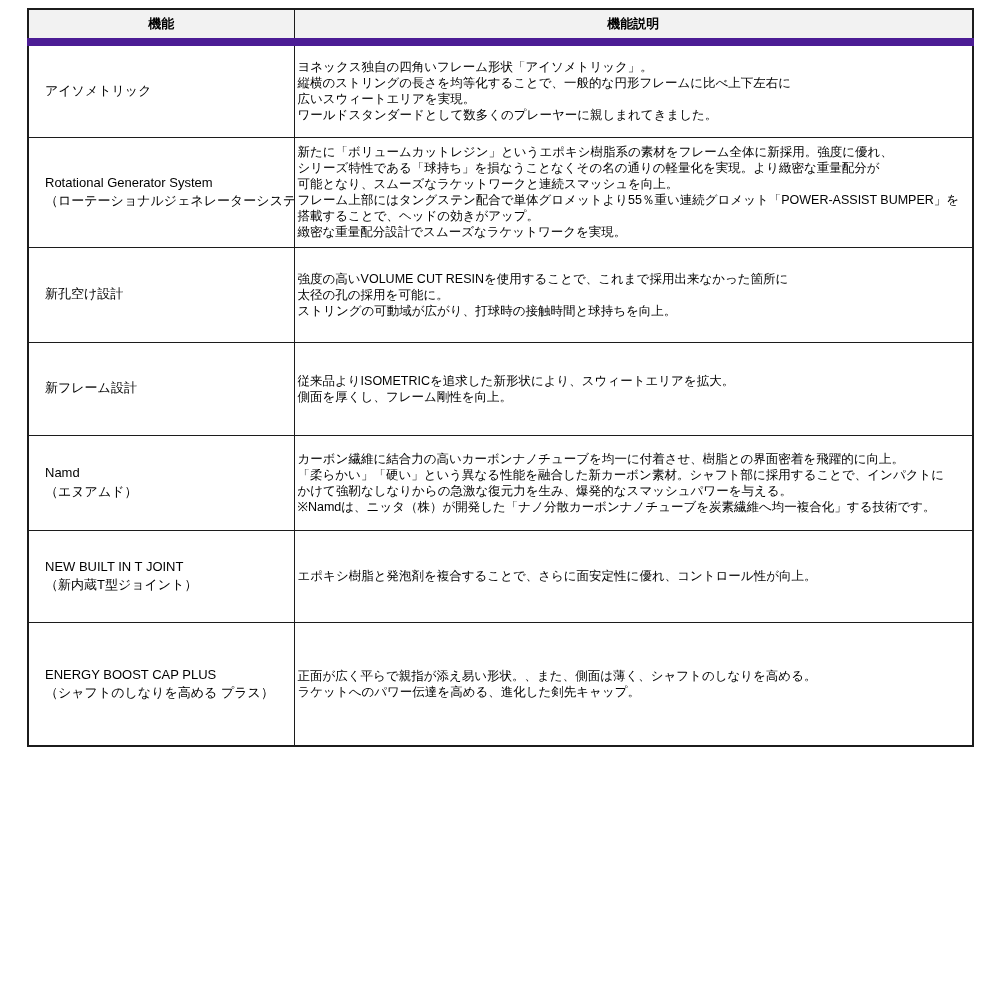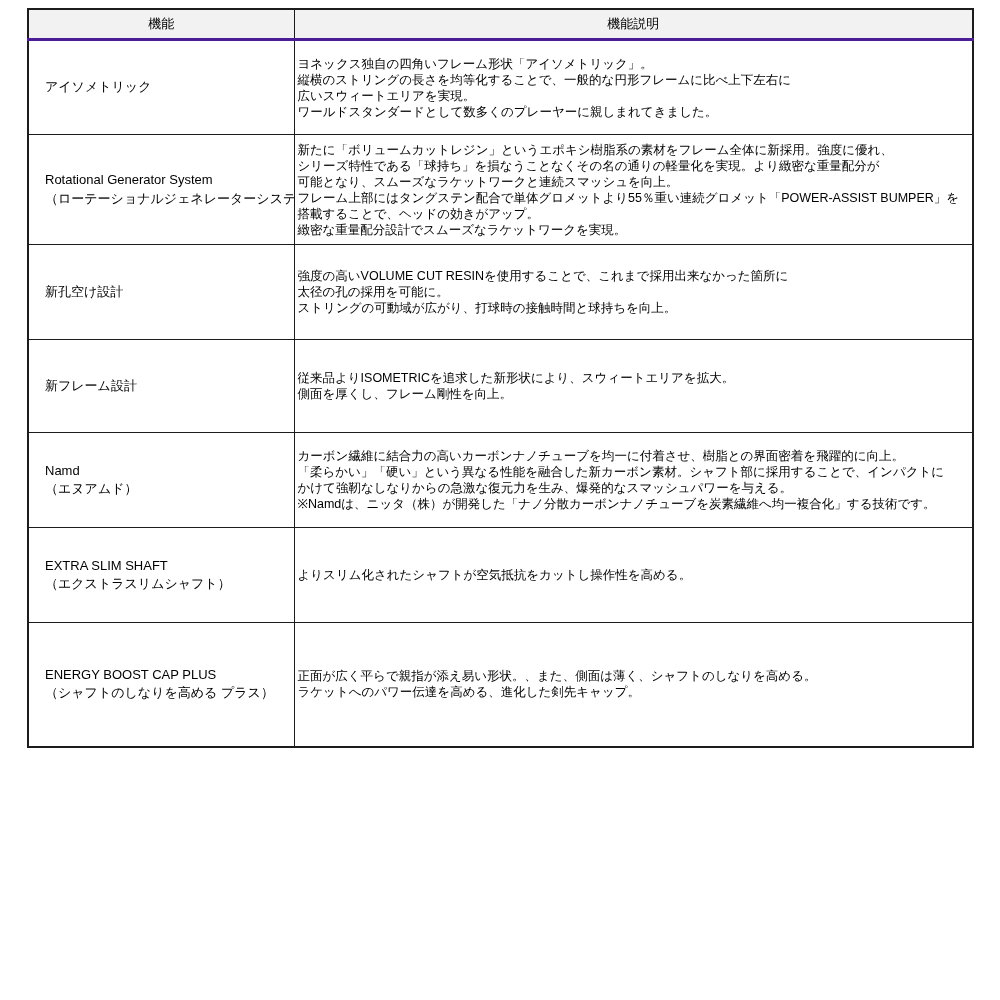--- a/index.html
+++ b/index.html
@@ -25,22 +25,22 @@
   table.feature-table th,
   table.feature-table td {
     border: 1px solid #1c1c1c;
     vertical-align: middle;
     overflow: hidden;
   }
   table.feature-table thead th {
     background: #f2f2f2;
     height: 26px;
     font-size: 13px;
-    font-weight: normal;
-    border-bottom: 3px solid #4c1d95;
+    font-weight: bold;
+    border-bottom: 8px solid #4c1d95;
   }
   td.feature-cell {
     text-align: left;
     font-size: 13px;
     line-height: 1.4;
     padding: 16px;
   }
   td.description-cell {
     font-size: 12.5px;
     line-height: 16px;
@@ -117,27 +117,27 @@
             <div class="line">Namd</div>
             <div class="line">（エヌアムド）</div>
           </td>
           <td class="description-cell">
             <div class="line">カーボン繊維に結合力の高いカーボンナノチューブを均一に付着させ、樹脂との界面密着を飛躍的に向上。</div>
             <div class="line">「柔らかい」「硬い」という異なる性能を融合した新カーボン素材。シャフト部に採用することで、インパクトに</div>
             <div class="line">かけて強靭なしなりからの急激な復元力を生み、爆発的なスマッシュパワーを与える。</div>
             <div class="line">※Namdは、ニッタ（株）が開発した「ナノ分散カーボンナノチューブを炭素繊維へ均一複合化」する技術です。</div>
           </td>
         </tr>
-        <tr style="height: 95px;">
+        <tr style="height: 92px;">
           <td class="feature-cell">
-            <div class="line">EXTRA SLIM SHAFT</div>
-            <div class="line">（エクストラスリムシャフト）</div>
+            <div class="line">NEW BUILT IN T JOINT</div>
+            <div class="line">（新内蔵T型ジョイント）</div>
           </td>
           <td class="description-cell">
-            <div class="line">よりスリム化されたシャフトが空気抵抗をカットし操作性を高める。</div>
+            <div class="line">エポキシ樹脂と発泡剤を複合することで、さらに面安定性に優れ、コントロール性が向上。</div>
           </td>
         </tr>
         <tr style="height: 124px;">
           <td class="feature-cell">
             <div class="line">ENERGY BOOST CAP PLUS</div>
             <div class="line">（シャフトのしなりを高める プラス）</div>
           </td>
           <td class="description-cell">
             <div class="line">正面が広く平らで親指が添え易い形状。、また、側面は薄く、シャフトのしなりを高める。</div>
             <div class="line">ラケットへのパワー伝達を高める、進化した剣先キャップ。</div>

